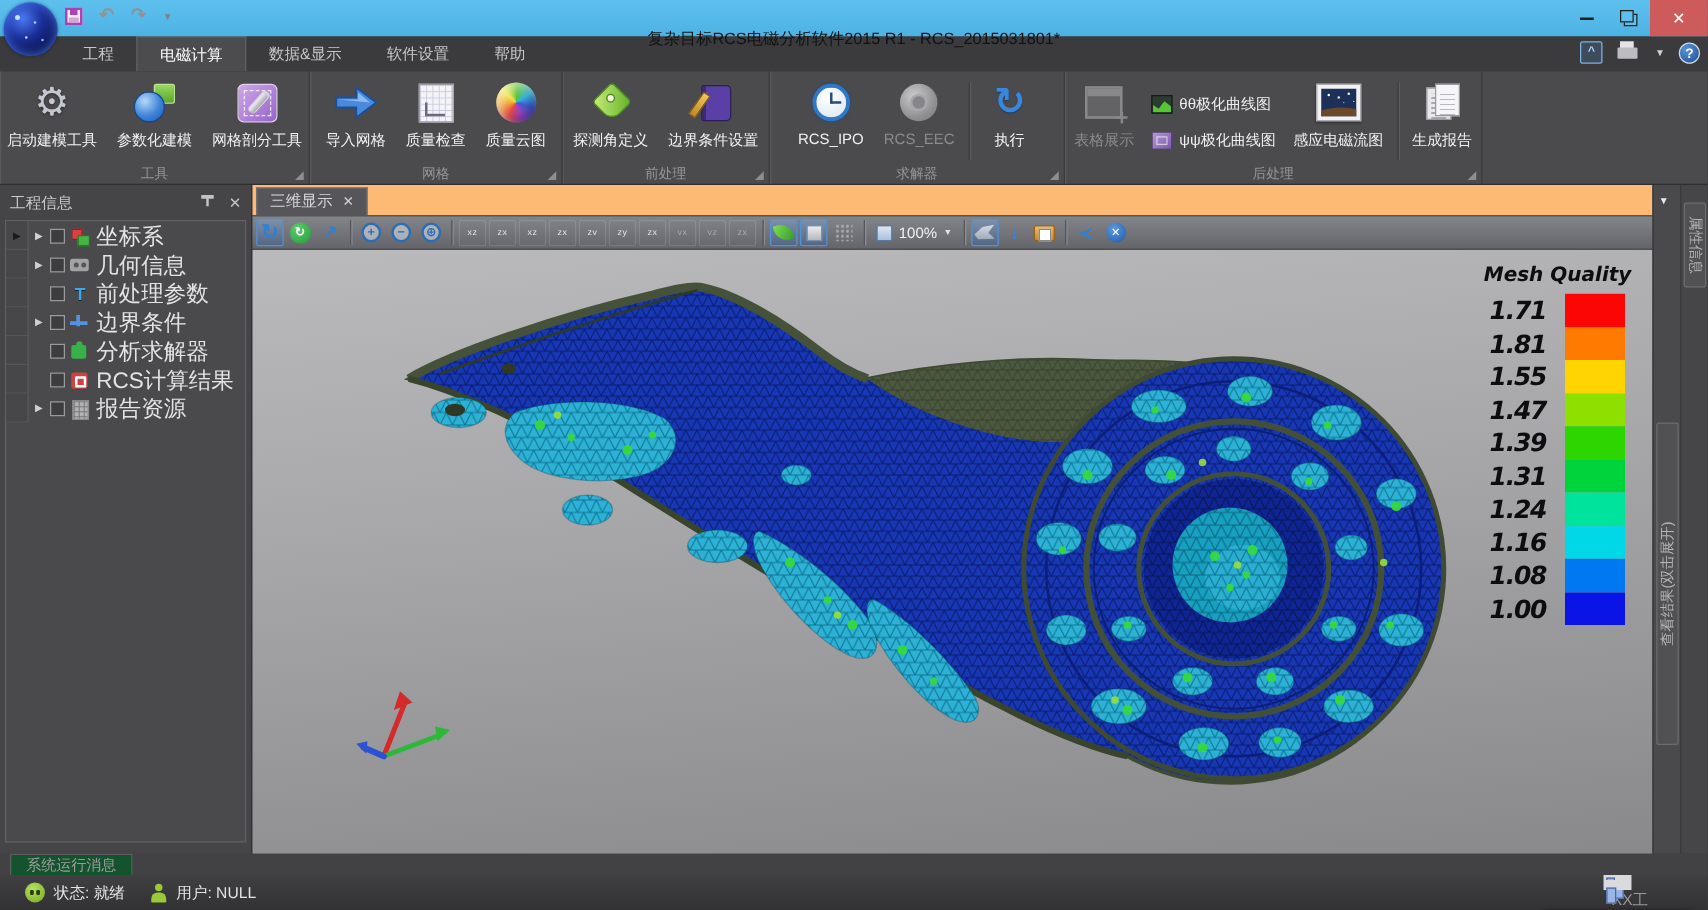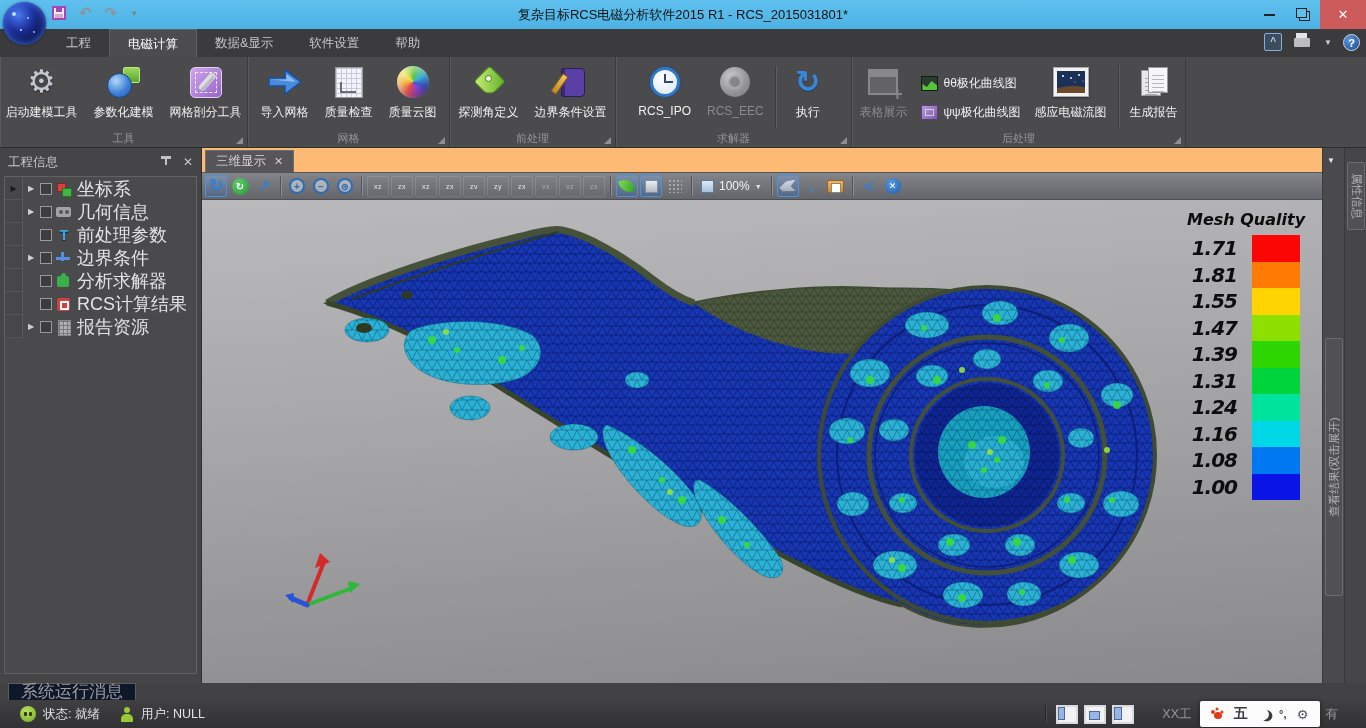--- a/index.html
+++ b/index.html
@@ -13,21 +13,21 @@
     background:radial-gradient(circle at 35% 30%, #4a7af2 0%, #1c2f9a 38%, #0a1148 72%, #05071f 100%);
     box-shadow:inset 0 0 9px #4a7af8, 0 0 3px rgba(0,0,20,.5); z-index:40; }
   .app-logo::after { content:""; position:absolute; left:9px; top:10px; width:4px; height:4px; border-radius:50%;
     background:#bfe0ff; box-shadow:14px 4px 0 -1px #9fd0ff, 7px 16px 0 -1px #bfe0ff, 20px 18px 0 -1px #8fc0ff, 16px 11px 0 -2px #dff0ff; }
   .qat { position:absolute; left:52px; top:3px; display:flex; align-items:center; gap:13px; height:20px; }
   .ico-save { width:14px; height:14px; border:2px solid #a944b5; background:#f3ecf6; position:relative; }
   .ico-save::before { content:""; position:absolute; left:2px; top:0; width:6px; height:4px; background:#a944b5; }
   .ico-save::after { content:""; position:absolute; left:1px; bottom:0; width:8px; height:4px; background:#cfa8d6; }
   .qat .arr { font-size:15px; font-weight:bold; color:#8f9396; line-height:14px; }
   .qat .dd { font-size:8px; color:#7d8286; }
-  .win-title { position:absolute; left:400px; top:0; width:566px; height:29px; text-align:center;
+  .win-title { position:absolute; left:400px; top:16px; width:566px; height:29px; text-align:center;
     line-height:29px; font-size:13px; color:#121212; }
   .win-controls { position:absolute; right:0; top:0; height:29px; display:flex; }
   .wc-btn { width:34px; height:29px; display:flex; align-items:center; justify-content:center; }
   .wc-min::before { content:""; width:11px; height:2px; background:#222; }
   .wc-rest { position:relative; }
   .wc-rest::before { content:""; position:absolute; width:9px; height:8px; border:1.5px solid #222; left:13px; top:11px; background:#5fc0ee;}
   .wc-rest::after { content:""; position:absolute; width:9px; height:8px; border:1.5px solid #222; left:10px; top:8px; background:#5fc0ee;}
   .wc-close { width:46px; background:#cd5b5b; color:#fff; font-size:13px; }
 
   
@@ -212,31 +212,31 @@
   .rs-colB { width:22px; height:100%; background:#464648; border-left:1px solid #39393b; position:relative; }
   .rs-dd { position:absolute; left:4px; top:8px; font-size:8px; color:#e8e8ea; }
   .vtab { position:absolute; left:2px; width:18px; background:#515154; border:1px solid #6c6c6e; border-radius:2px; }
   .vtab span { position:absolute; left:50%; top:50%; transform:translate(-50%,-50%) rotate(-90deg);
     white-space:nowrap; font-size:11.5px; color:#b5b5b7; }
   .vtab.cw span { transform:translate(-50%,-50%) rotate(90deg); }
 
   
   .msg-tabbar { position:absolute; left:0; top:683px; width:1366px; height:17px; background:#424244; }
   .msg-tab { position:absolute; left:8px; top:0; height:17px; padding:0 12px; border:1px solid #5c5c5e; border-bottom:none;
-    font-size:17px; color:#9c9c9e; line-height:16px; background:#0f172a; }
+    font-size:12px; color:#9c9c9e; line-height:16px; background:#14532d; }
   .statusbar { position:absolute; left:0; top:700px; width:1366px; height:28px;
     background:linear-gradient(#404042,#323234); display:flex; align-items:center; }
   .sb-item { display:flex; align-items:center; gap:7px; margin-left:20px; }
   .sb-text { font-size:12.5px; color:#e2e2e4; }
   .sb-bug { width:16px; height:16px; border-radius:50%; background:radial-gradient(circle at 40% 32%,#b6e05c,#7aa626); position:relative;}
   .sb-bug::after { content:""; position:absolute; left:4px; top:6px; width:3px; height:4px; background:#2c3c14; border-radius:1px; box-shadow:5px 0 0 #2c3c14;}
   .sb-person { width:14px; height:15px; position:relative; }
   .sb-person::before { content:""; position:absolute; left:4px; top:0; width:6px; height:6px; border-radius:50%; background:#9ac838; }
   .sb-person::after { content:""; position:absolute; left:1px; top:7px; width:12px; height:8px; border-radius:5px 5px 1px 1px; background:#9ac838; }
-  .sb-right { position:absolute; right:16px; top:0; height:28px; display:flex; align-items:center; }
+  .sb-right { position:absolute; right:6px; top:0; height:28px; display:flex; align-items:center;flex-direction:column; }
   .sb-vsep { width:1px; height:18px; background:#232325; box-shadow:1px 0 0 #4e4e50; margin-right:10px;}
   .lay-btn { width:22px; height:19px; border:2px solid #dadadc; background:#f2f2f4; position:relative; margin-right:6px; }
   .lay-btn i { position:absolute; background:#9ab4e4; border:1px solid #4868a8; }
   .lay-1 i { left:0; top:0; width:7px; height:13px; }
   .lay-2 i { left:3px; top:4px; width:11px; height:9px; }
   .lay-3 i { left:0; top:0; width:8px; height:13px; }
   .sb-copy { font-size:12.5px; color:#98989a; margin-right:8px; }
   .ime { width:120px; height:26px; background:#fcfcfd; border-radius:2px; box-shadow:0 0 4px rgba(0,0,0,.5);
     display:flex; align-items:center; justify-content:space-around; padding:0 6px; margin-right:6px; }
   .ime-paw { width:13px; height:12px; position:relative; }

